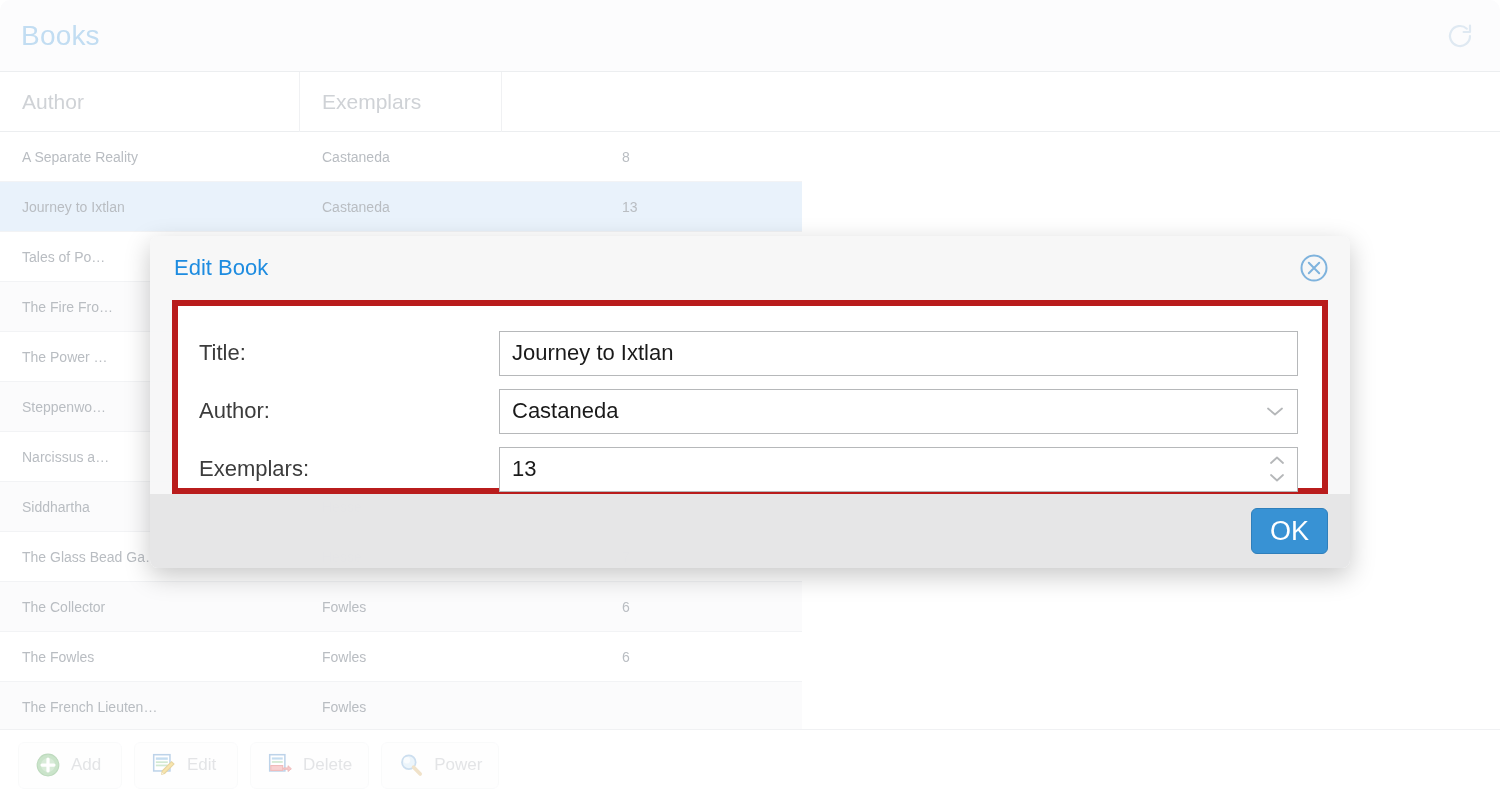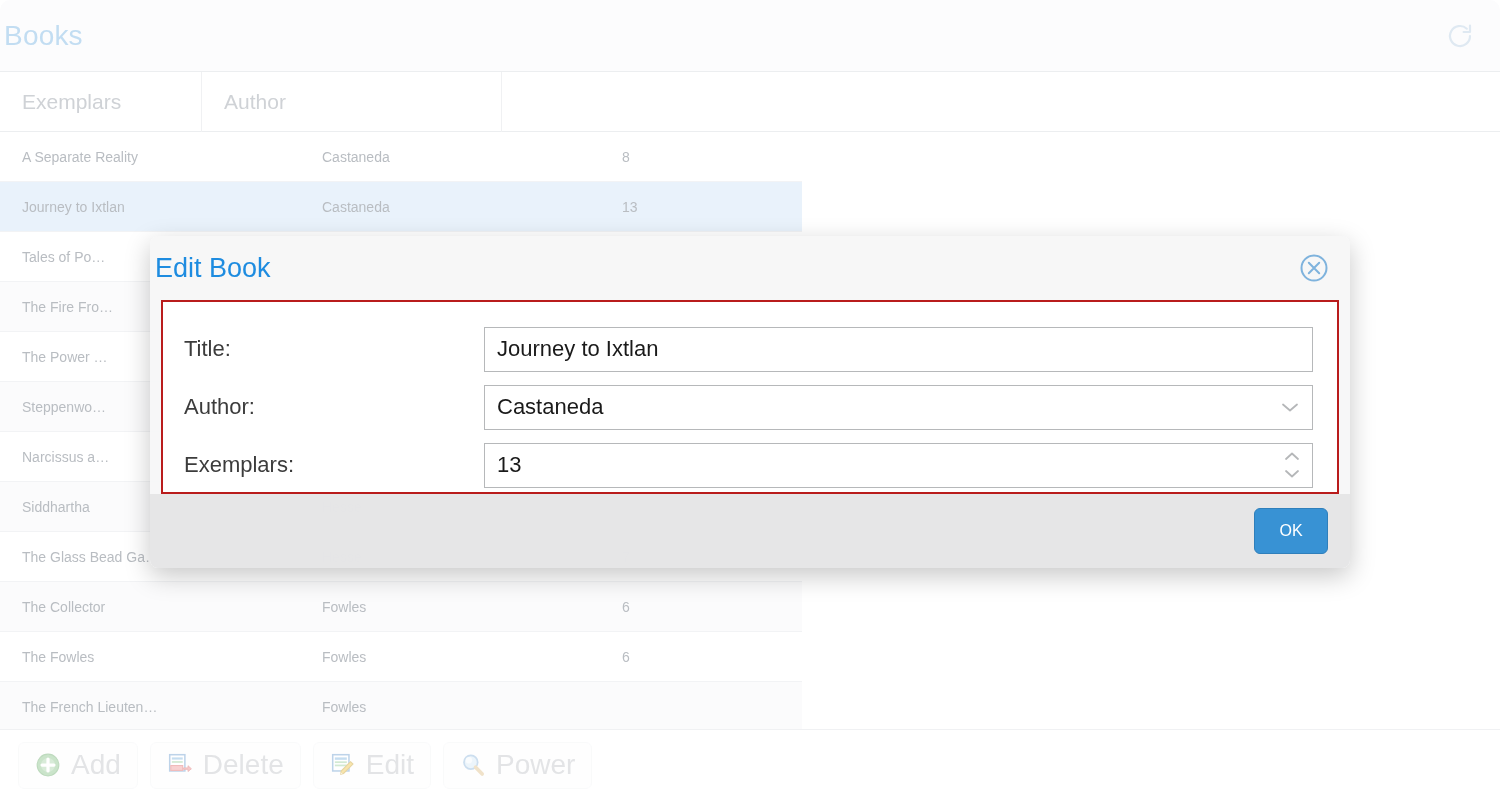--- a/index.html
+++ b/index.html
@@ -20,21 +20,21 @@
 
   
   .titlebar {
     position: absolute; left: 0; top: 0;
     width: 1500px; height: 72px;
     background: #fcfcfd;
     border-bottom: 1px solid #eceef0;
     display: flex; align-items: center;
   }
   .app-title {
-    margin-left: 4px;
+    margin-left: 21px;
     font-size: 28px;
     color: #c2ddf2;
     letter-spacing: 0.2px;
     font-weight: 400;
   }
   .refresh-btn {
     position: absolute; right: 18px; top: 14px;
     width: 44px; height: 44px;
     display: flex; align-items: center; justify-content: center;
   }
@@ -104,21 +104,21 @@
     height: 47px;
     min-width: 104px;
     padding: 0 16px;
     border: 1px solid #f3f4f6;
     border-radius: 6px;
     background: #fdfdfe;
     display: flex; align-items: center; gap: 10px;
     opacity: 0.45;
   }
   .tbtn .lbl {
-    font-size: 28px;
+    font-size: 17px;
     color: #c2c5c9;
   }
   .tbtn .ico { width: 26px; height: 26px; display: block; }
 
   
   .dialog {
     position: absolute;
     left: 150px; top: 236px;
     width: 1200px; height: 332px;
     border-radius: 8px;
@@ -126,35 +126,35 @@
     overflow: hidden;
     background: rgba(246,246,247,0.93);
   }
   .dlg-head {
     height: 64px;
     background: rgba(246,246,247,0.94);
     display: flex; align-items: center;
     position: relative;
   }
   .dlg-title {
-    margin-left: 5px;
-    font-size: 27px;
+    margin-left: 24px;
+    font-size: 22px;
     color: #1e8ce0;
     font-weight: 400;
   }
   .dlg-close {
     position: absolute; right: 18px; top: 14px;
     width: 36px; height: 36px;
     display: flex; align-items: center; justify-content: center;
   }
   .dlg-body {
-    margin: 0 11px;
+    margin: 0 22px;
     height: 194px;
     background: #ffffff;
-    border: 2px solid #b91c1c;
+    border: 6px solid #b91c1c;
     padding: 18px 0 0 0;
   }
   .frow {
     display: flex; align-items: center;
     height: 58px;
     padding: 0 24px 0 21px;
   }
   .flabel {
     width: 300px;
     font-size: 22px;
@@ -193,21 +193,21 @@
     gap: 12px;
   }
   .dbtn {
     height: 46px;
     min-width: 74px;
     padding: 0 18px;
     background: #3892d4;
     border: 1px solid #2f7fbb;
     border-radius: 6px;
     color: #ffffff;
-    font-size: 16px;
+    font-size: 27px;
     display: flex; align-items: center; justify-content: center;
     font-family: "Liberation Sans", sans-serif;
   }
 </style>
 </head>
 <body>
 
 <div id="app">
 
   <div class="titlebar">
@@ -215,22 +215,22 @@
     <div class="refresh-btn">
       <svg width="32" height="32" viewBox="0 0 32 32">
         <path d="M26 16a10 10 0 1 1-3.2-7.3" fill="none" stroke="#dfe9f2" stroke-width="2.2" stroke-linecap="round"></path>
         <path d="M26 5.5 L26 12 L19.6 12" fill="none" stroke="#dfe9f2" stroke-width="2.2" stroke-linecap="round" stroke-linejoin="round"></path>
       </svg>
     </div>
   </div>
 
   <div class="table-wrap">
     <div class="thead">
+      <div class="th c-author">Author</div>
       <div class="th c-ex">Exemplars</div>
-      <div class="th c-author">Author</div>
       <div class="th c-blank"></div>
     </div>
     <div class="tbody" id="tbody">
         <div class="trow">
           <div class="td c-title">A Separate Reality</div>
           <div class="td c-author">Castaneda</div>
           <div class="td c-ex">8</div>
         </div>
         <div class="trow alt selected">
           <div class="td c-title">Journey to Ixtlan</div>
@@ -291,43 +291,43 @@
 
   <div class="toolbar">
 
     <div class="tbtn">
       <svg class="ico" viewBox="0 0 24 24">
         <circle cx="12" cy="12" r="10" fill="#8cc48c" stroke="#6fae6f" stroke-width="1"></circle>
         <circle cx="12" cy="12" r="6.5" fill="#ffffff" opacity="0.25"></circle>
         <path d="M12 6.5v11M6.5 12h11" stroke="#ffffff" stroke-width="3" stroke-linecap="round"></path>
       </svg>
       <span class="lbl">Add</span>
-    </div>
-
-    <div class="tbtn">
-      <svg class="ico" viewBox="0 0 24 24">
-        <rect x="2.5" y="2.5" width="14" height="15" fill="#ffffff" stroke="#6f9fd0" stroke-width="1.4"></rect>
-        <rect x="4.5" y="5" width="10" height="2" fill="#7fb5e0"></rect>
-        <rect x="4.5" y="8.4" width="10" height="1.6" fill="#9ccf9c"></rect>
-        <rect x="3.5" y="12.5" width="11" height="4.5" fill="#f19b9b" stroke="#e06a6a" stroke-width="1"></rect>
-        <path d="M15 14.7 h4.4 v-2 L22.5 15.5 L19.4 18 v-2 H15 Z" fill="#ef8a8a" stroke="#d96262" stroke-width="0.8"></path>
-      </svg>
-      <span class="lbl">Delete</span>
     </div>
 
     <div class="tbtn">
       <svg class="ico" viewBox="0 0 24 24">
         <rect x="2.5" y="2.5" width="15" height="15" fill="#ffffff" stroke="#6f9fd0" stroke-width="1.4"></rect>
         <rect x="4.5" y="5" width="11" height="2.2" fill="#7fb5e0"></rect>
         <rect x="4.5" y="8.6" width="11" height="1.6" fill="#9ccf9c"></rect>
         <rect x="4.5" y="11.6" width="11" height="1.6" fill="#9ccf9c"></rect>
         <path d="M10 20.5 L12.5 19.8 L21.2 11.1 L19 8.9 L10.3 17.6 Z" fill="#f0c64a" stroke="#c9a12e" stroke-width="1"></path>
         <path d="M10 20.5 L11.6 20.1 L10.4 18.9 Z" fill="#e8e2c8"></path>
       </svg>
       <span class="lbl">Edit</span>
+    </div>
+
+    <div class="tbtn">
+      <svg class="ico" viewBox="0 0 24 24">
+        <rect x="2.5" y="2.5" width="14" height="15" fill="#ffffff" stroke="#6f9fd0" stroke-width="1.4"></rect>
+        <rect x="4.5" y="5" width="10" height="2" fill="#7fb5e0"></rect>
+        <rect x="4.5" y="8.4" width="10" height="1.6" fill="#9ccf9c"></rect>
+        <rect x="3.5" y="12.5" width="11" height="4.5" fill="#f19b9b" stroke="#e06a6a" stroke-width="1"></rect>
+        <path d="M15 14.7 h4.4 v-2 L22.5 15.5 L19.4 18 v-2 H15 Z" fill="#ef8a8a" stroke="#d96262" stroke-width="0.8"></path>
+      </svg>
+      <span class="lbl">Delete</span>
     </div>
 
     <div class="tbtn">
       <svg class="ico" viewBox="0 0 24 24">
         <circle cx="10" cy="9.5" r="6.3" fill="#d7e9f7" stroke="#8fb8dc" stroke-width="1.6"></circle>
         <circle cx="8.2" cy="7.7" r="3" fill="#ffffff" opacity="0.7"></circle>
         <path d="M14.4 14 L20.5 20.3" stroke="#e0c08a" stroke-width="3.4" stroke-linecap="round"></path>
       </svg>
       <span class="lbl">Power</span>
     </div>

